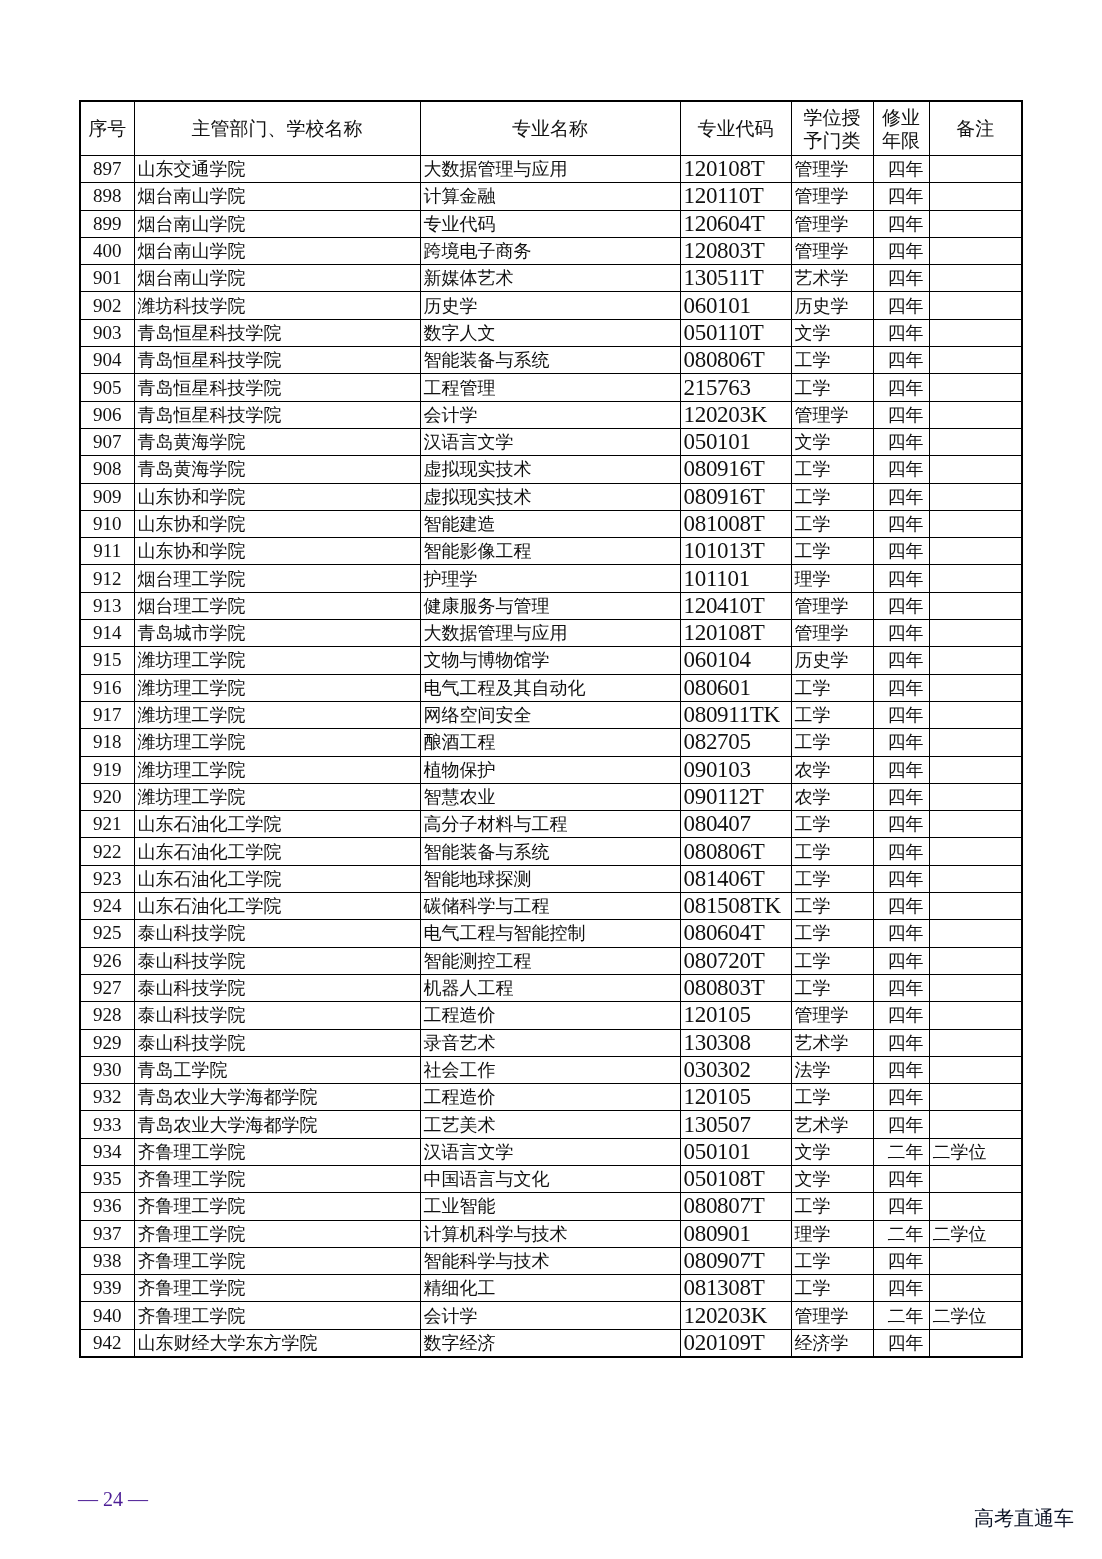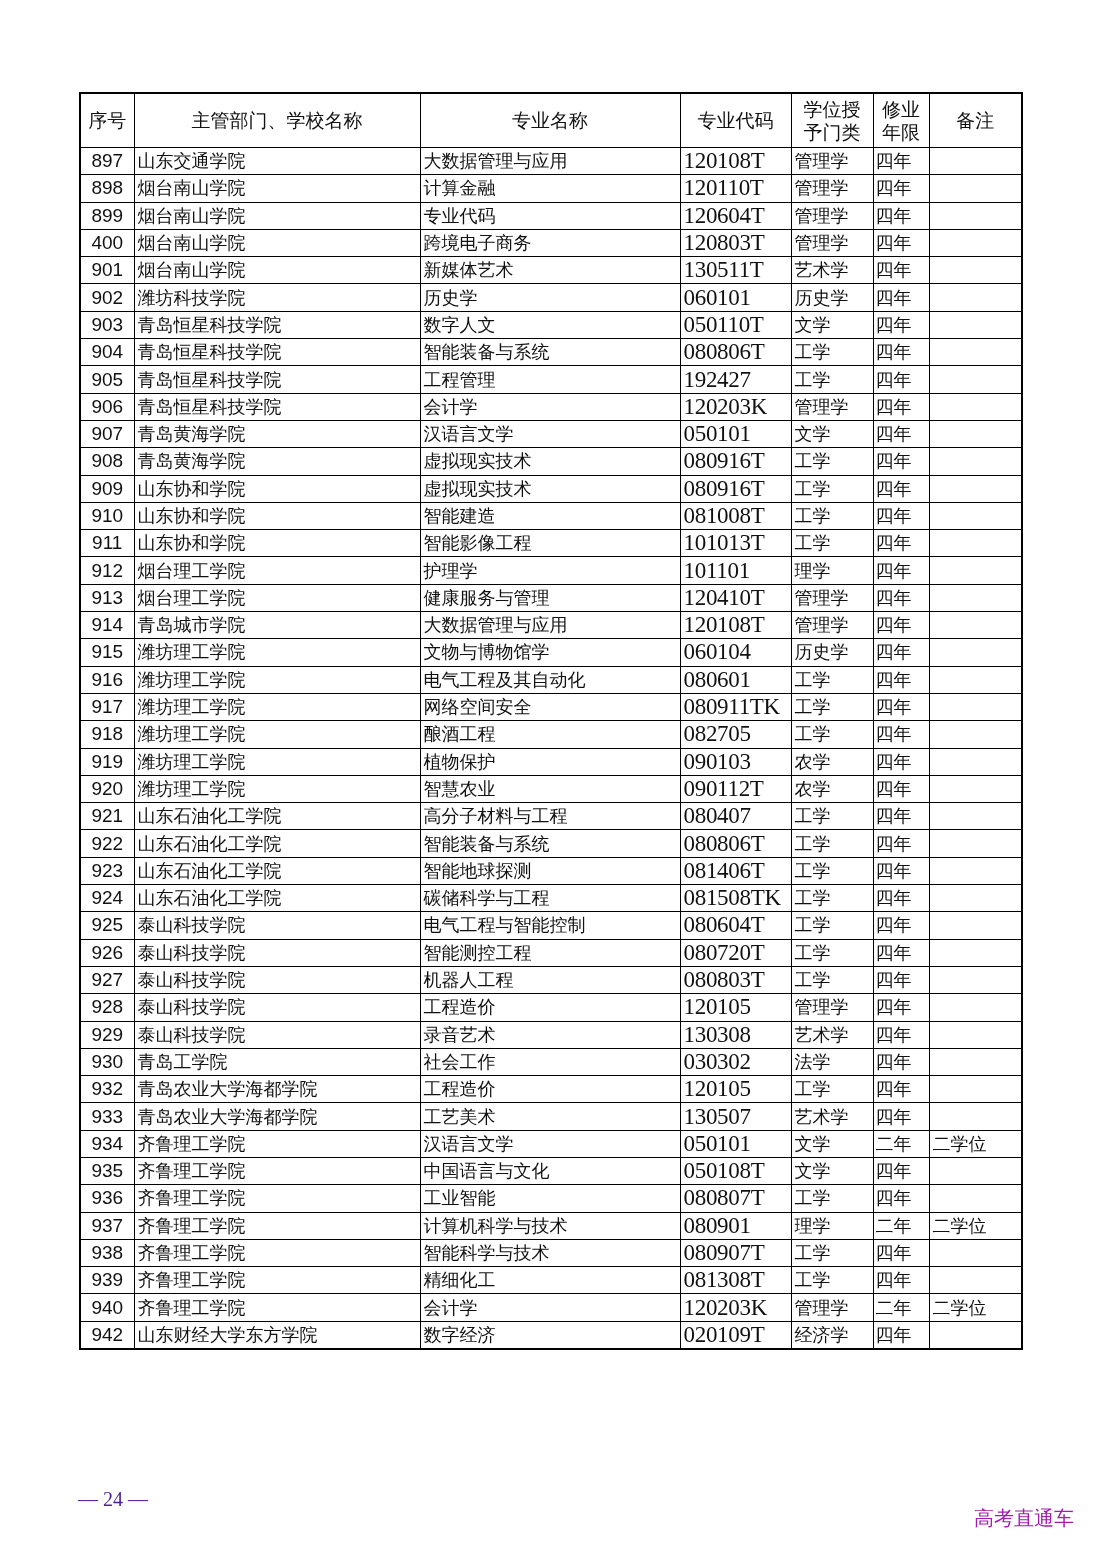--- a/index.html
+++ b/index.html
@@ -1,44 +1,44 @@
 <!DOCTYPE html>
 <html><head>
 <meta charset="utf-8">
 <style>
   html, body { margin: 0; padding: 0; background: #ffffff; }
   body { width: 1102px; height: 1559px; position: relative; overflow: hidden; }
   .page-table {
-    position: absolute; left: 79px; top: 92px;
+    position: absolute; left: 79px; top: 100px;
     border-collapse: collapse; table-layout: fixed;
     width: 942px;
     border: 2px solid #000;
   }
   .page-table th, .page-table td {
     border: 1.5px solid #000; padding: 0; overflow: hidden; white-space: nowrap;
     color: #111;
   }
   .page-table th {
     height: 53px; font-family: "DejaVu Sans", sans-serif; font-weight: normal;
     font-size: 19px; text-align: center; line-height: 23px;
   }
   .page-table td {
     height: 26.3px; font-family: "DejaVu Serif", "Liberation Serif", serif;
     font-size: 18px; line-height: 26px; padding-left: 3px;
   }
-  .page-table td.c-no { text-align: center; padding-left: 0; font-family: Liberation Sans, sans-serif; font-size: 19px; }
+  .page-table td.c-no { text-align: center; padding-left: 0; font-family: Liberation Serif, serif; font-size: 19px; }
   .page-table td.c-code { font-family: Liberation Serif, serif; font-size: 23px; letter-spacing: -0.3px; margin-top: 24px; }
-  .page-table td.c-years { padding-left: 2px; }
+  .page-table td.c-years { padding-left: 14px; }
   .page-number {
     position: absolute; left: 78px; top: 1488px;
     font-family: "Liberation Serif", serif; font-size: 20px; color: #4c1d95;
   }
   .watermark {
     position: absolute; right: 28px; top: 1505px;
-    font-family: "DejaVu Sans", sans-serif; font-size: 20px; color: #a21caf;
+    font-family: "DejaVu Sans", sans-serif; font-size: 20px; color: #0f172a;
   }
 </style>
 </head>
 <body>
 
 <table class="page-table">
   <colgroup>
     <col style="width:54px">
     <col style="width:286px">
     <col style="width:260px">
@@ -128,21 +128,21 @@
         <td class="c-major">智能装备与系统</td>
         <td class="c-code">080806T</td>
         <td class="c-degree">工学</td>
         <td class="c-years">四年</td>
         <td class="c-note"></td>
       </tr>
       <tr>
         <td class="c-no">905</td>
         <td class="c-school">青岛恒星科技学院</td>
         <td class="c-major">工程管理</td>
-        <td class="c-code">192427</td>
+        <td class="c-code">215763</td>
         <td class="c-degree">工学</td>
         <td class="c-years">四年</td>
         <td class="c-note"></td>
       </tr>
       <tr>
         <td class="c-no">906</td>
         <td class="c-school">青岛恒星科技学院</td>
         <td class="c-major">会计学</td>
         <td class="c-code">120203K</td>
         <td class="c-degree">管理学</td>

